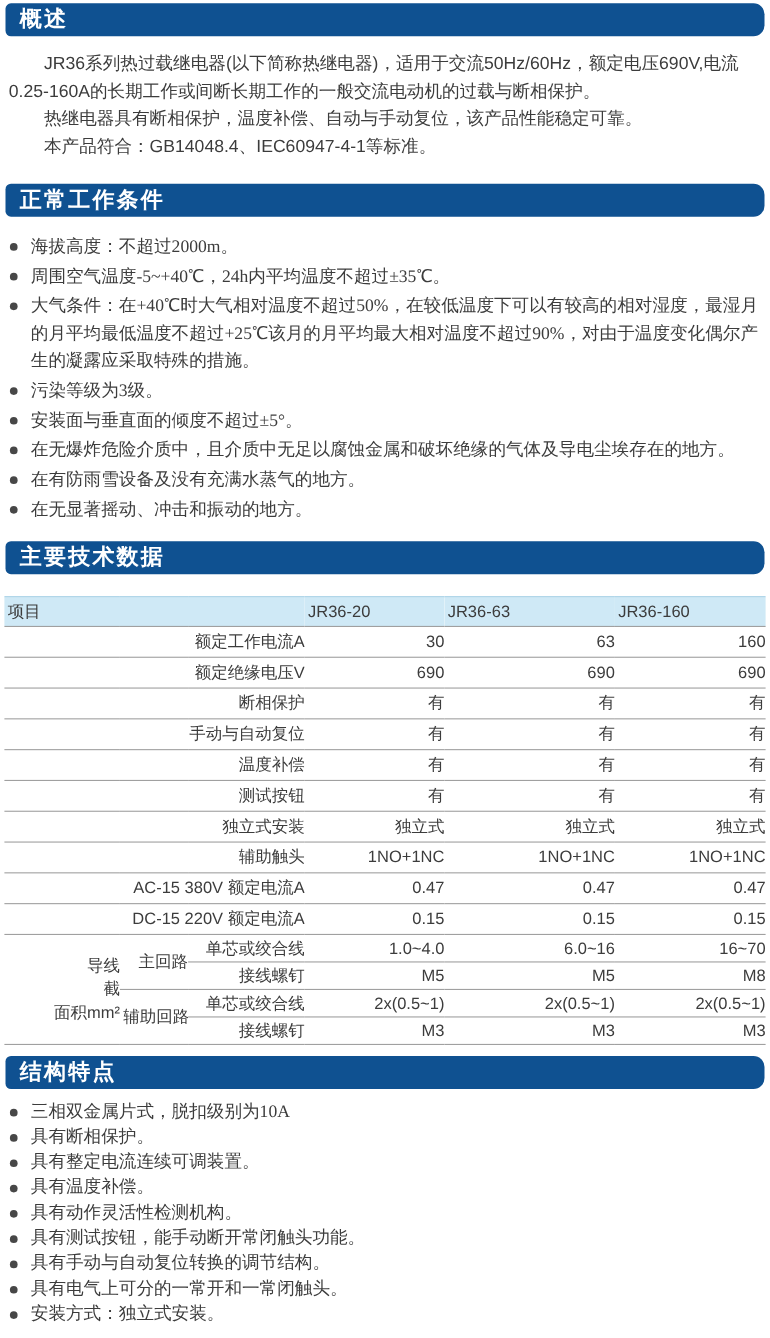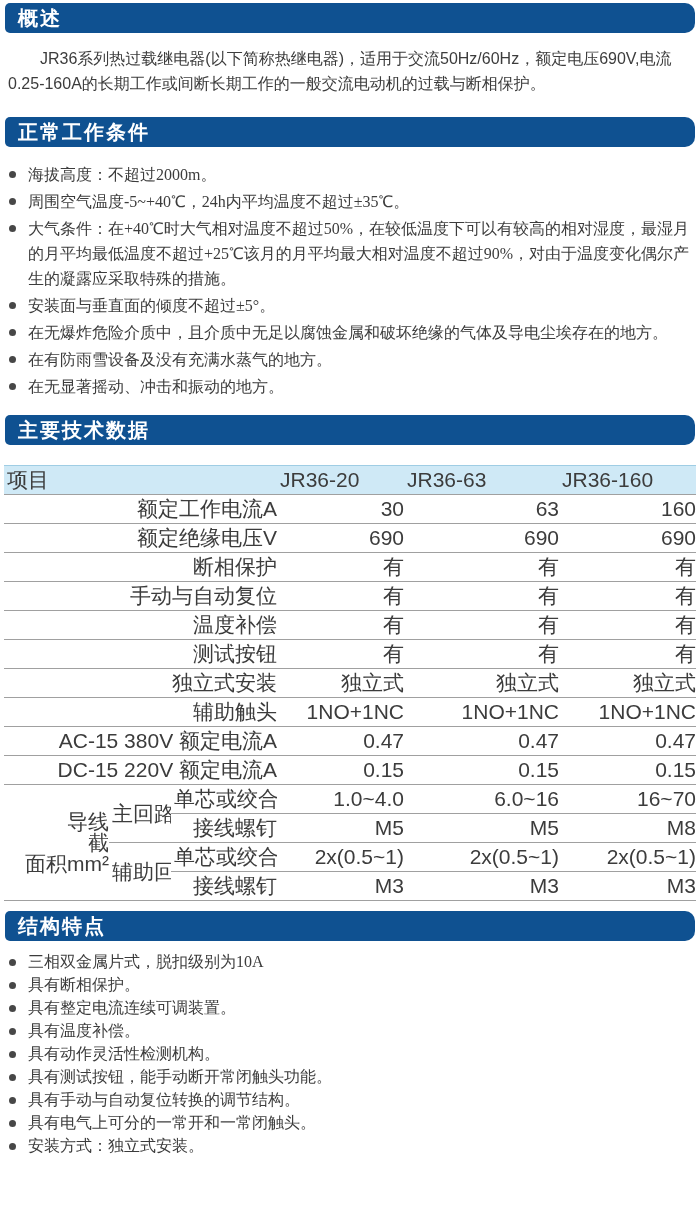--- a/index.html
+++ b/index.html
@@ -39,21 +39,21 @@
   }
   ul.bullets.tight{margin-top:10px;}
   ul.bullets.tight li{line-height:22px;margin-bottom:1px;}
   ul.bullets.tight li::before{top:8px;}
   .gap-a{height:21px;}
   .gap-b{height:14px;}
   .gap-c{height:10px;}
   
   table.tech{
     border-collapse:collapse;table-layout:fixed;
-    width:692px;margin:20px 4px 0 4px;font-size:21px;color:var(--text);
+    width:692px;margin:20px 4px 0 4px;font-size:15px;color:var(--text);
   }
   table.tech th,table.tech td{
     padding:0 0 0 3px;vertical-align:middle;text-align:left;
     font-weight:normal;overflow:hidden;white-space:nowrap;
   }
   table.tech thead th{
     background:var(--table-header-bg);
     border-top:1px solid var(--table-header-border);
     border-bottom:1px solid var(--row-line);
     height:26px;
@@ -66,33 +66,36 @@
 <body>
 
 <div class="page">
 
   <section>
     <div class="bar">
       <span>概述</span>
     </div>
     <div class="paras">
       <p>JR36系列热过载继电器(以下简称热继电器)，适用于交流50Hz/60Hz，额定电压690V,电流0.25-160A的长期工作或间断长期工作的一般交流电动机的过载与断相保护。</p>
+      <p>热继电器具有断相保护，温度补偿、自动与手动复位，该产品性能稳定可靠。</p>
+      <p>本产品符合：GB14048.4、IEC60947-4-1等标准。</p>
     </div>
   </section>
 
   <div class="gap-a"></div>
 
   <section>
     <div class="bar">
       <span>正常工作条件</span>
     </div>
     <ul class="bullets">
       <li>海拔高度：不超过2000m。</li>
       <li>周围空气温度-5~+40℃，24h内平均温度不超过±35℃。</li>
       <li>大气条件：在+40℃时大气相对温度不超过50%，在较低温度下可以有较高的相对湿度，最湿月的月平均最低温度不超过+25℃该月的月平均最大相对温度不超过90%，对由于温度变化偶尔产生的凝露应采取特殊的措施。</li>
+      <li>污染等级为3级。</li>
       <li>安装面与垂直面的倾度不超过±5°。</li>
       <li>在无爆炸危险介质中，且介质中无足以腐蚀金属和破坏绝缘的气体及导电尘埃存在的地方。</li>
       <li>在有防雨雪设备及没有充满水蒸气的地方。</li>
       <li>在无显著摇动、冲击和振动的地方。</li>
     </ul>
   </section>
 
   <div class="gap-b"></div>
 
   <section>

